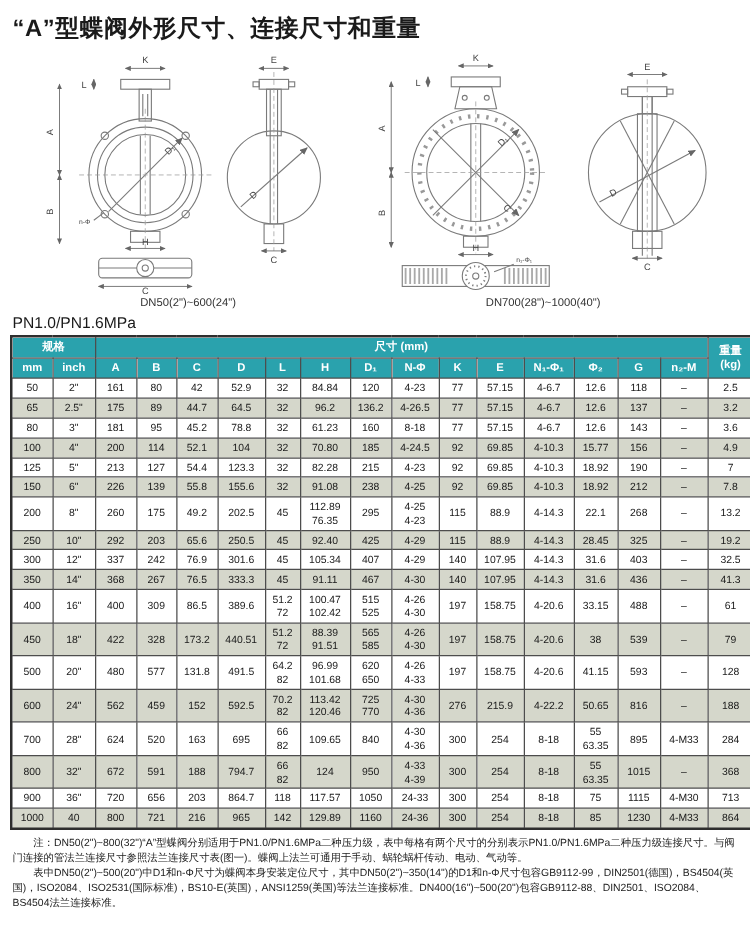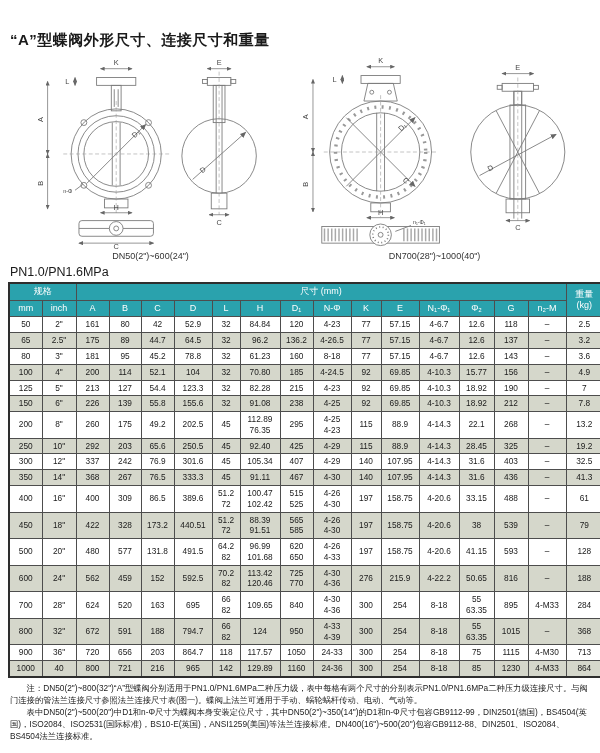--- a/index.html
+++ b/index.html
@@ -2,37 +2,37 @@
 <html style="--teal: #2AA2AD; --rowalt: #D5D7CB;"><head>
 <meta charset="utf-8">
 <style>
   * { margin:0; padding:0; box-sizing:border-box; }
   html,body { background:#f2f2f0; }
   .page {
     width:600px; height:753px; background:#ffffff; margin:0 auto;
     font-family:"Liberation Sans","DejaVu Sans",sans-serif;
     color:#1a1a1a; padding:8px 8px 4px 8px; overflow:hidden;
   }
-  .title { font-size:15px; font-weight:bold; letter-spacing:.5px; padding:2px 0 2px 2px;margin-top:21px; }
+  .title { font-size:19px; font-weight:bold; letter-spacing:.5px; padding:2px 0 2px 2px; }
   .drawings { display:flex; justify-content:center; align-items:flex-start; gap:4px; margin-top:2px; }
   figure { text-align:center; }
   figcaption { font-size:9px; color:#333; margin-top:1px; }
   svg { display:block; }
   svg text { font-family:"Liberation Sans","DejaVu Sans",sans-serif; fill:#444; font-size:7.5px; }
   svg .tiny { font-size:5.5px; }
   .section-heading { font-size:12.5px; font-weight:normal; margin:4px 0 3px 2px; }
   table.dim {
     width:100%; border-collapse:collapse; table-layout:fixed;
     border:2px solid #2e2e2e; font-size:8.3px;
   }
   table.dim th, table.dim td {
     border:1px solid #4d4d4d; text-align:center; vertical-align:middle;
     padding:2px 0; line-height:1.3; white-space:pre-line; overflow:hidden;
   }
-  table.dim thead th { background:var(--teal,#2AA2AD); color:#fff; font-weight:normal; font-size:9px; }
+  table.dim thead th { background:var(--teal,#2AA2AD); color:#fff; font-weight:bold; font-size:9px; }
   table.dim tbody tr:nth-child(even) td { background:var(--rowalt,#D5D7CB); }
   .notes { font-size:8.3px; line-height:1.45; color:#1c1c1c; margin-top:4px; padding:0 2px; }
   .notes p { text-indent:2em; }
 </style>
 </head>
 <body>
 
 <div class="page">
 
   <div class="title">“A”型蝶阀外形尺寸、连接尺寸和重量</div>

